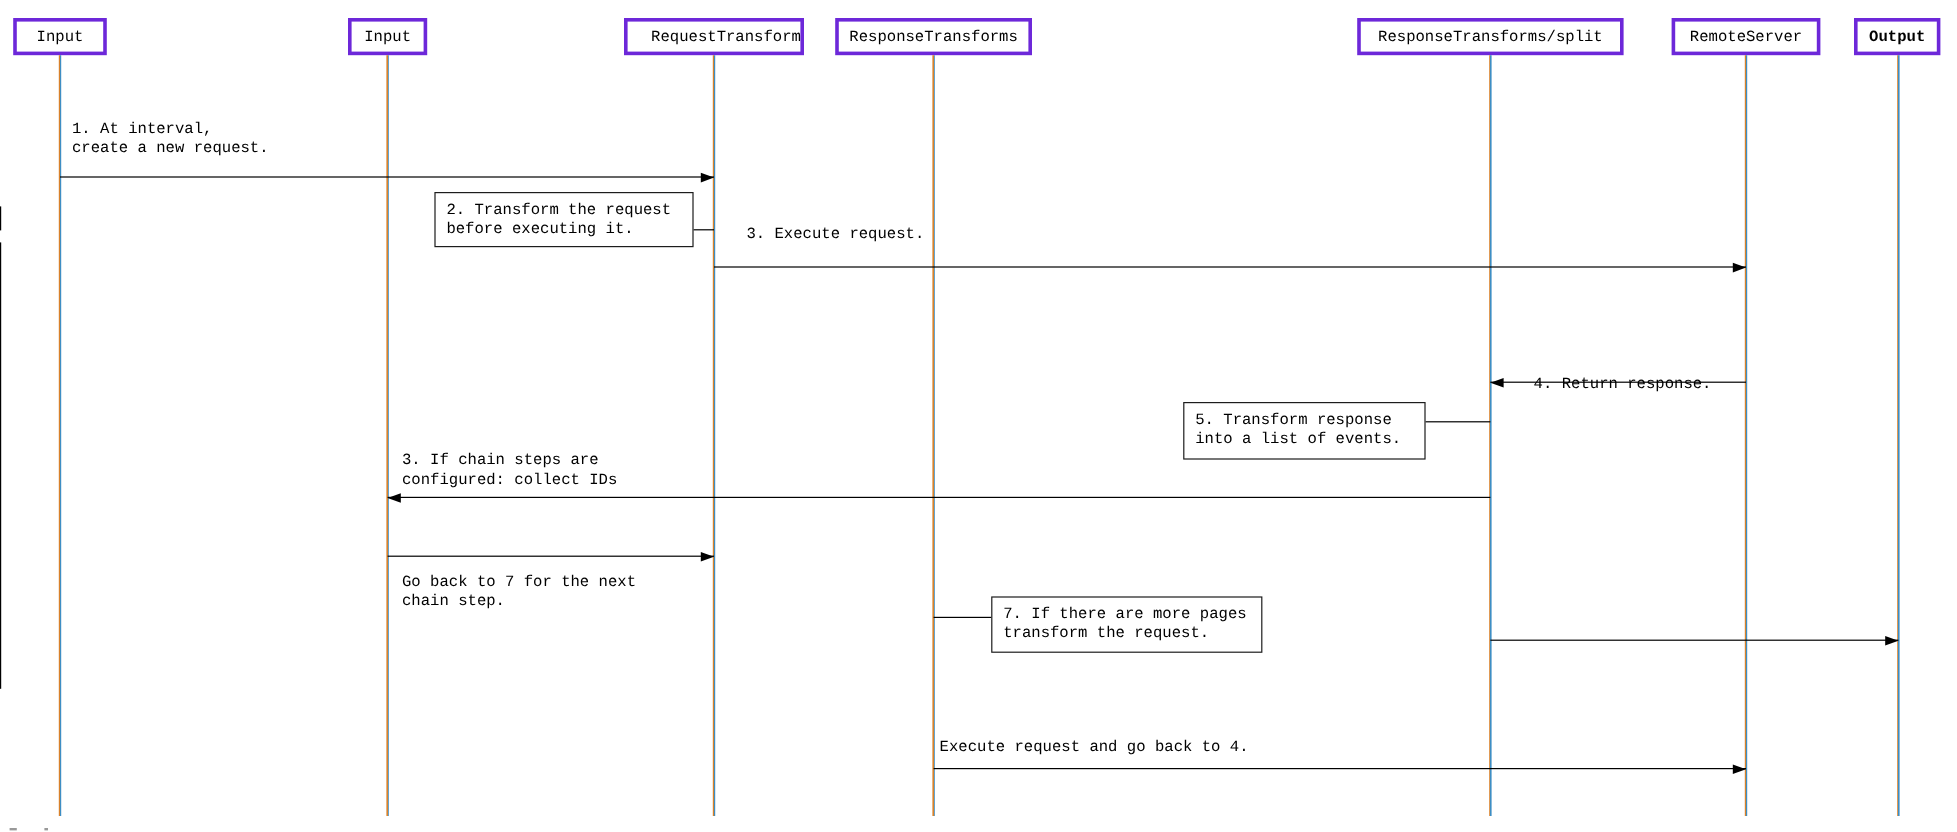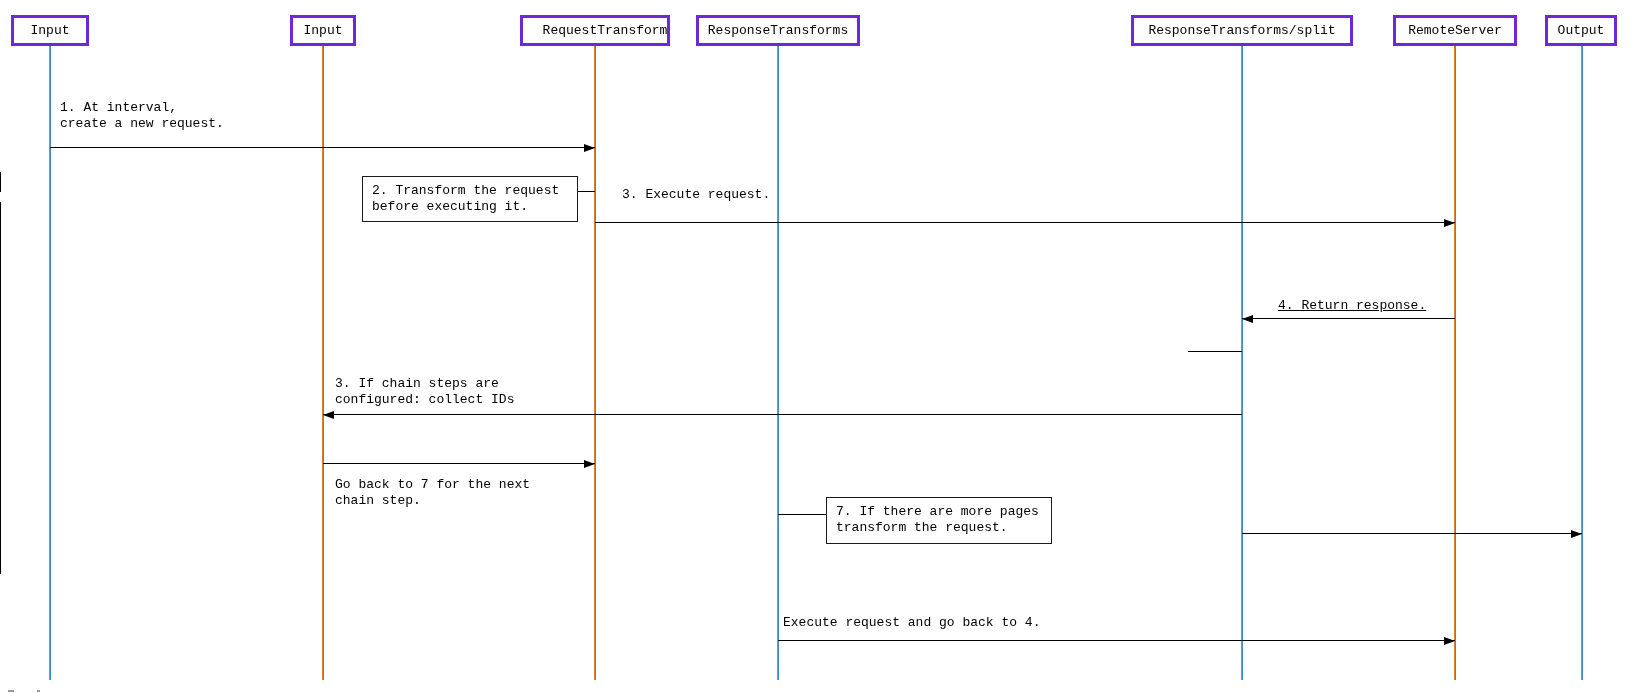--- a/index.html
+++ b/index.html
@@ -35,48 +35,50 @@
     <div class="abox" style="left: 290px; top: 15px; width: 66px; height: 31px;">Input</div>
     <div class="lifeline" style="left: 322px; top: 46px; width: 2px; height: 634px;"></div>
     <div class="abox" style="left: 520px; top: 15px; width: 150px; height: 31px; padding-left: 20px;">RequestTransform</div>
     <div class="lifeline" style="left: 594px; top: 46px; width: 2px; height: 634px;"></div>
     <div class="abox" style="left: 696px; top: 15px; width: 164px; height: 31px;">ResponseTransforms</div>
     <div class="lifeline" style="left: 777px; top: 46px; width: 2px; height: 634px;"></div>
     <div class="abox" style="left: 1131px; top: 15px; width: 222px; height: 31px;">ResponseTransforms/split</div>
     <div class="lifeline" style="left: 1241px; top: 46px; width: 2px; height: 634px;"></div>
     <div class="abox" style="left: 1393px; top: 15px; width: 124px; height: 31px;">RemoteServer</div>
     <div class="lifeline" style="left: 1454px; top: 46px; width: 2px; height: 634px;"></div>
-    <div class="abox" style="left: 1545px; top: 15px; width: 72px; height: 31px;">Output</div>
+    <div class="abox" style="left: 1545px; top: 15px; width: 72px; height: 31px; font-weight: bold;">Output</div>
     <div class="lifeline" style="left: 1581px; top: 46px; width: 2px; height: 634px;"></div>
     <div class="mlabel" style="left: 60px; top: 100px;">1. At interval,
 create a new request.</div>
     <div class="aline" style="left: 50px; top: 147px; width: 545px;"></div>
     <div class="ahead right" style="left: 584px; top: 144px;"></div>
     <div class="mlabel" style="left: 622px; top: 187px;">3. Execute request.</div>
     <div class="aline" style="left: 595px; top: 222px; width: 860px;"></div>
     <div class="ahead right" style="left: 1444px; top: 219px;"></div>
-    <div class="mlabel" style="left: 1278px; top: 298px; text-decoration: underline;">4. Return response.</div>
+    <div class="mlabel" style="left: 1278px; top: 312px;">4. Return response.</div>
     <div class="aline" style="left: 1242px; top: 318px; width: 213px;"></div>
     <div class="ahead left" style="left: 1242px; top: 315px;"></div>
     <div class="mlabel" style="left: 335px; top: 376px;">3. If chain steps are
 configured: collect IDs</div>
     <div class="aline" style="left: 323px; top: 414px; width: 919px;"></div>
     <div class="ahead left" style="left: 323px; top: 411px;"></div>
     <div class="mlabel" style="left: 335px; top: 477px;">Go back to 7 for the next
 chain step.</div>
     <div class="aline" style="left: 323px; top: 463px; width: 272px;"></div>
     <div class="ahead right" style="left: 584px; top: 460px;"></div>
     <div class="aline" style="left: 1242px; top: 533px; width: 340px;"></div>
     <div class="ahead right" style="left: 1571px; top: 530px;"></div>
     <div class="mlabel" style="left: 783px; top: 615px;">Execute request and go back to 4.</div>
     <div class="aline" style="left: 778px; top: 640px; width: 677px;"></div>
     <div class="ahead right" style="left: 1444px; top: 637px;"></div>
-    <div class="note" style="left: 362px; top: 176px; width: 216px; height: 46px;">2. Transform the request
+    <div class="note" style="left: 362px; top: 160px; width: 216px; height: 46px;">2. Transform the request
 before executing it.</div>
     <div class="aline" style="left: 578px; top: 191px; width: 17px;"></div>
+    <div class="note" style="left: 986px; top: 335px; width: 202px; height: 48px;">5. Transform response
+into a list of events.</div>
     <div class="aline" style="left: 1188px; top: 351px; width: 54px;"></div>
     <div class="note" style="left: 826px; top: 497px; width: 226px; height: 47px;">7. If there are more pages
 transform the request.</div>
     <div class="aline" style="left: 778px; top: 514px; width: 48px;"></div>
     <div class="artifact" style="left: 0px; top: 172px; width: 1px; height: 20px;"></div>
     <div class="artifact" style="left: 0px; top: 202px; width: 1px; height: 372px;"></div>
     <div class="bmark" style="left: 8px; top: 690px; width: 6px; height: 2px;"></div>
     <div class="bmark" style="left: 37px; top: 690px; width: 3px; height: 2px;"></div>
   </div>
 

